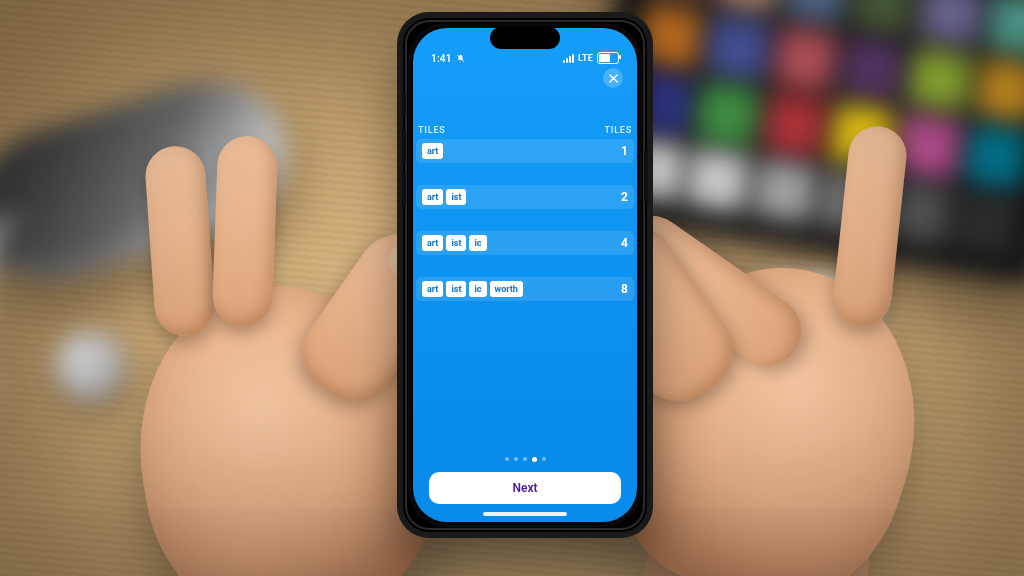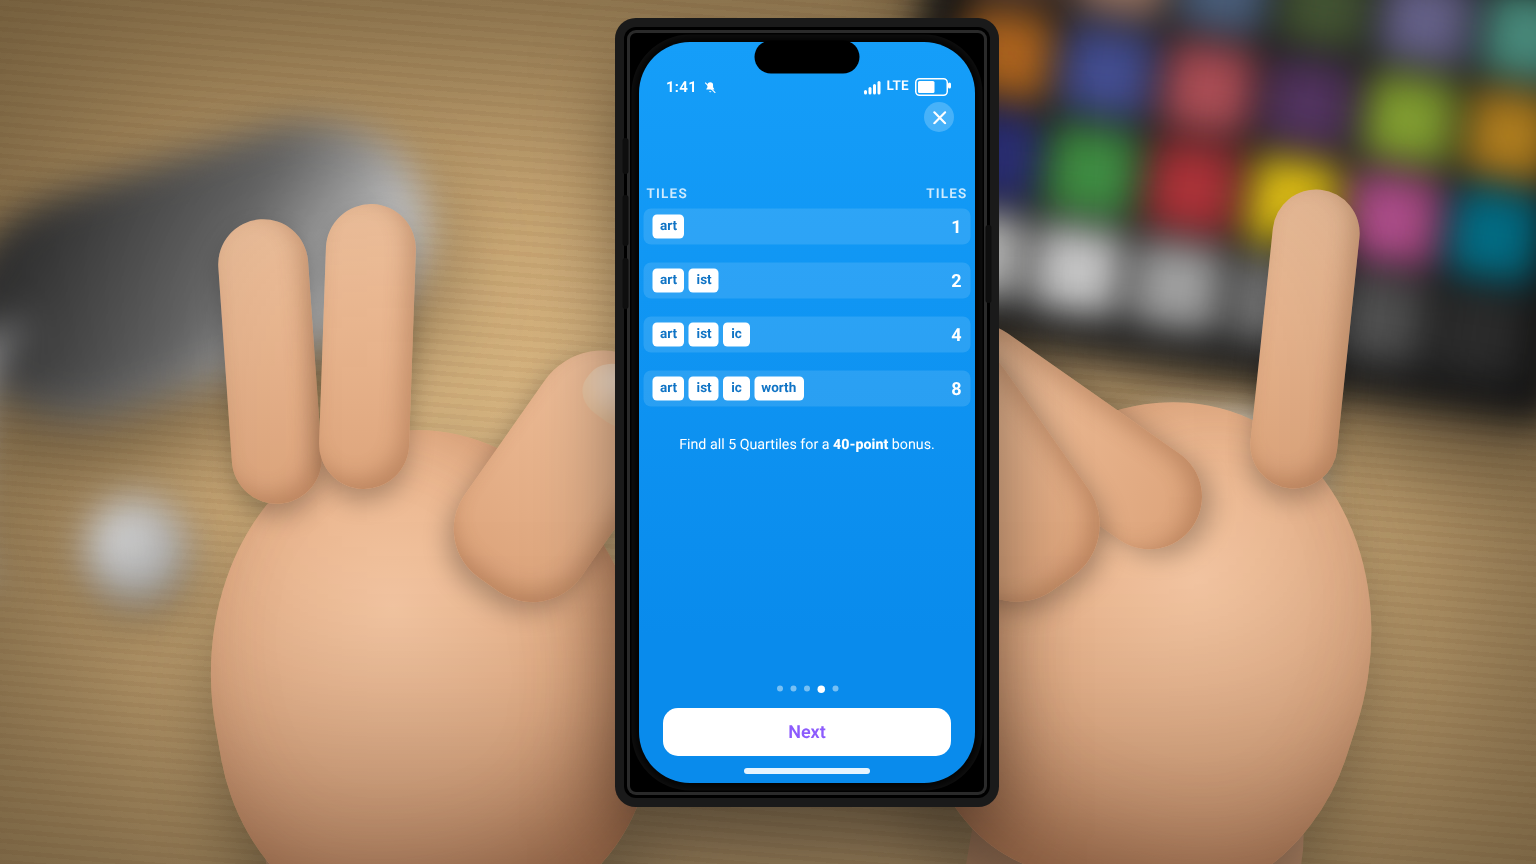--- a/index.html
+++ b/index.html
@@ -41,21 +41,21 @@
   .hand.left .thumb::after{content:"";position:absolute;top:8px;left:22px;width:46px;height:38px;border-radius:50% 50% 40% 40%;background:radial-gradient(circle at 40% 30%,#fbe6d3,#e9c3a0 70%);}
   .hand.left .f1{left:70px;bottom:320px;width:60px;height:190px;transform:rotate(-4deg);}
   .hand.left .f2{left:135px;bottom:330px;width:60px;height:190px;transform:rotate(2deg);}
   .hand.right .thumb{right:250px;bottom:250px;width:100px;height:190px;transform:rotate(-35deg);border-radius:60px 60px 50px 50px;}
   .hand.right .thumb::after{content:"";position:absolute;top:10px;left:26px;width:48px;height:40px;border-radius:50% 50% 40% 40%;background:radial-gradient(circle at 40% 30%,#fbe6d3,#e9c3a0 70%);}
   .hand.right .f1{right:55px;bottom:330px;width:58px;height:200px;transform:rotate(6deg);}
   .hand.right .idx{right:210px;bottom:260px;width:70px;height:210px;transform:rotate(-55deg);border-radius:50px;}
   .wrist{position:absolute;bottom:-60px;width:220px;height:260px;border-radius:100px;background:linear-gradient(180deg,#e8b48e,#cf9871);}
   .hand.left .wrist{left:100px;transform:rotate(-8deg);} .hand.right .wrist{right:90px;transform:rotate(10deg);}
   
-  .phone{position:absolute;left:418px;top:20px;width:240px;height:510px;border-radius:6px;
+  .phone{position:absolute;left:405px;top:20px;width:240px;height:510px;border-radius:24px;
     background:#000;box-shadow:0 0 0 2px #000, 0 0 0 8px #1a1a1a, 0 30px 60px rgba(0,0,0,.55), inset 0 0 0 2px #2a2a2a;
     z-index:10;}
   .phone::before{content:"";position:absolute;inset:3px;border-radius:39px;background:#000;box-shadow:inset 0 0 10px rgba(255,255,255,.1);}
   .phone .btn-side{position:absolute;background:#0e0e0e;border-radius:3px;}
   .phone .btn-vol1{left:-3px;top:110px;width:4px;height:34px;} .phone .btn-vol2{left:-3px;top:152px;width:4px;height:34px;}
   .phone .btn-pwr{right:-3px;top:130px;width:4px;height:52px;} .phone .btn-act{left:-3px;top:72px;width:4px;height:24px;}
   .screen{position:absolute;inset:8px;border-radius:34px;overflow:hidden;
     background:linear-gradient(180deg,#1a9df4 0%,#0e8ae6 80%);color:#fff;display:flex;flex-direction:column;}
   .island{position:absolute;top:7px;left:50%;transform:translateX(-50%);width:70px;height:22px;border-radius:14px;background:#000;z-index:3;}
   
@@ -68,30 +68,30 @@
   .battery{width:20px;height:10px;border:1px solid #fff;border-radius:3px;position:relative;display:inline-block;}
   .battery::after{content:"";position:absolute;right:-3px;top:2px;width:2px;height:4px;border-radius:1px;background:#fff;}
   .battery i{position:absolute;left:1px;top:1px;bottom:1px;width:55%;background:#fff;border-radius:1px;}
   
   .topbar{display:flex;justify-content:flex-end;padding:2px 14px 0;}
   .close{width:20px;height:20px;border-radius:50%;background:rgba(255,255,255,.22);display:flex;align-items:center;justify-content:center;}
   .close svg{width:9px;height:9px;display:block;}
   .headline{text-align:center;font-weight:700;font-size:15px;line-height:1.25;padding:6px 22px 10px;}
   .table{padding:0 3px;font-size:9px;}
   .thead{display:flex;justify-content:space-between;color:rgba(255,255,255,.8);font-weight:600;letter-spacing:.8px;padding:2px 2px 4px;}
-  .row{background:rgba(255,255,255,.12);border-radius:5px;padding:4px 6px;margin-bottom:12px;display:flex;align-items:center;gap:4px;}
+  .row{background:rgba(255,255,255,.12);border-radius:5px;padding:4px 6px;margin-bottom:22px;display:flex;align-items:center;gap:4px;}
   .row .tiles{display:flex;gap:3px;flex:1;}
   .tile{background:#fff;color:#1473c0;font-weight:700;font-size:9px;line-height:1;padding:4px 5px 3px;border-radius:3px;}
   .pts{font-weight:700;font-size:12px;min-width:14px;text-align:right;}
   .bonus{text-align:center;font-size:9.5px;padding:8px 18px 0;}
   .bonus b{font-weight:800;}
   .spacer{flex:1;}
   .dots{display:flex;gap:5px;justify-content:center;padding-bottom:10px;}
   .dot{width:4px;height:4px;border-radius:50%;background:rgba(255,255,255,.45);} .dot.active{background:#fff;width:5px;height:5px;}
-  .btn-next{margin:0 16px 8px;background:#fff;color:#8b5cf6;border-radius:10px;height:32px;display:flex;align-items:center;justify-content:center;font-weight:600;font-size:12px;}
+  .btn-next{margin:0 16px 8px;background:#fff;color:#4c1d95;border-radius:10px;height:32px;display:flex;align-items:center;justify-content:center;font-weight:600;font-size:12px;}
   .btn-skip{text-align:center;color:#fff;font-weight:600;font-size:11px;padding-bottom:10px;}
   .homebar{height:4px;width:84px;background:rgba(255,255,255,.9);border-radius:4px;margin:0 auto 6px;}
 </style>
 </head>
 <body>
 
 <div class="scene">
   <div class="desk-grain"></div>
 
   <div class="prop-headset blur">
@@ -219,23 +219,20 @@
                 <span class="tile">art</span>
                 <span class="tile">ist</span>
                 <span class="tile">ic</span>
                 <span class="tile">worth</span>
               </div>
               <span class="pts">8</span>
             </div>
           </div>
       </div>
 
-      <div class="bonus">
-        <span>Find all 5 Quartiles for a </span><b>40-point</b><span> bonus.</span>
-      </div>
 
       <div class="spacer"></div>
 
       <div class="dots" id="dots">
           <span class="dot"></span>
           <span class="dot"></span>
           <span class="dot"></span>
           <span class="dot active"></span>
           <span class="dot"></span>
         </div>

